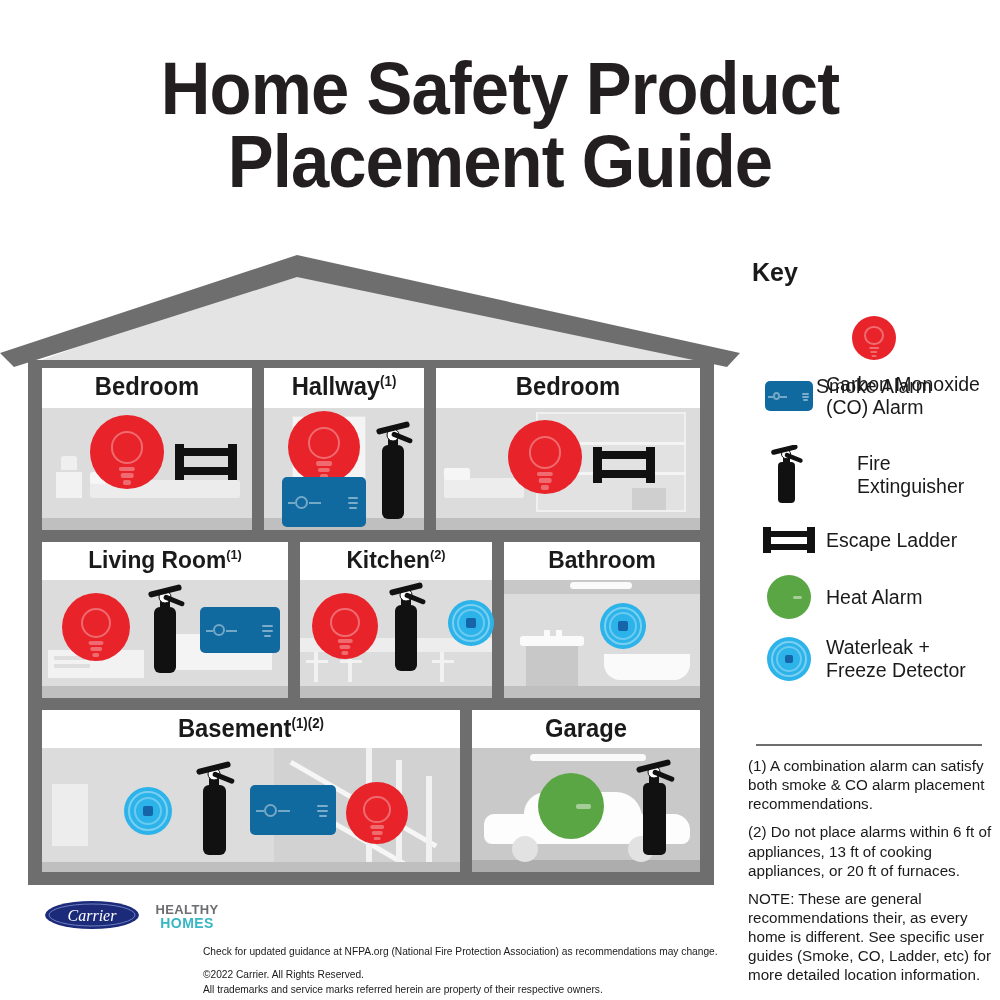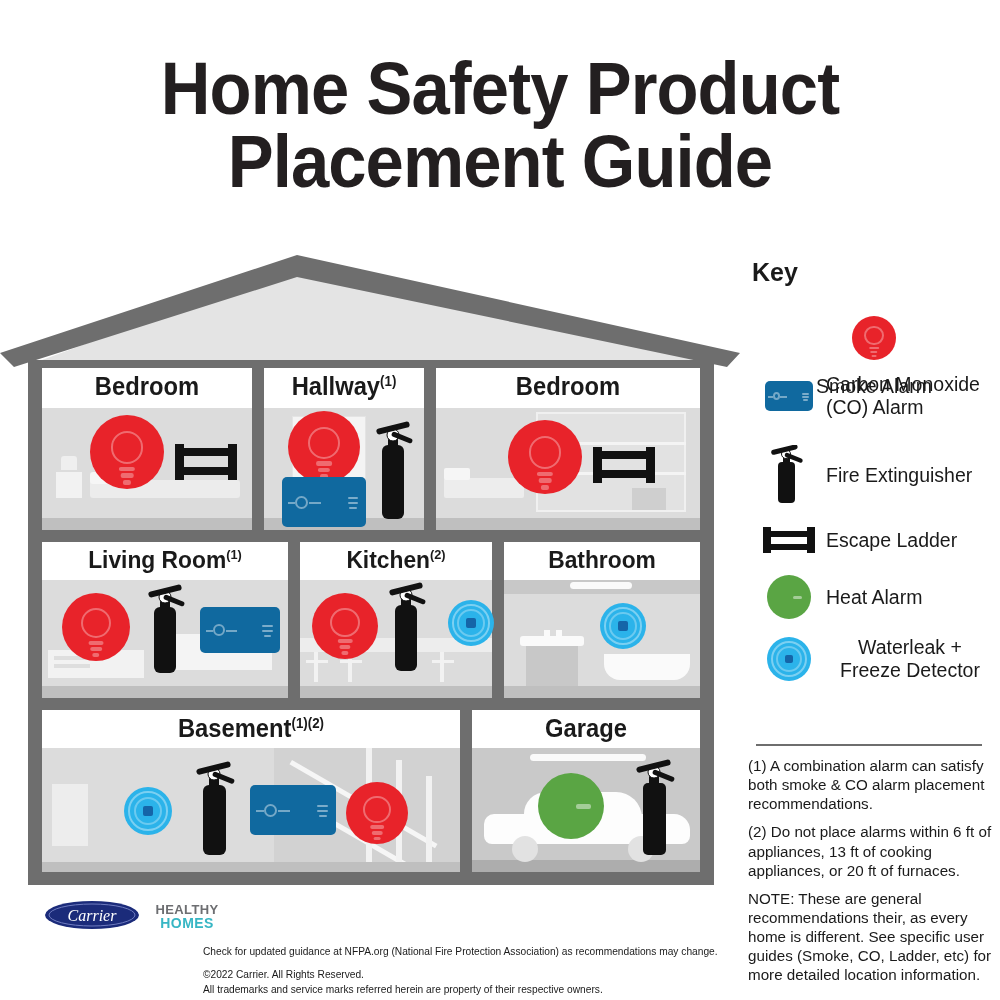--- a/index.html
+++ b/index.html
@@ -409,21 +409,21 @@
         <div class="coln a"></div>
         <div class="coln b"></div>
         <div class="cob1"></div>
         <div class="cob2"></div>
         <div class="cob3"></div>
       </div>
     </div>
     <div class="keytext" style="max-width:162px;">Carbon Monoxide (CO) Alarm</div>
   </div>
 
-  <div class="keyrow" style="height:72px;">
+  <div class="keyrow" style="height:72px;gap:31px;">
     <div class="keyicon">
       <svg width="40" height="60" viewBox="0 0 40 60">
         <rect x="9" y="17" width="17" height="41" rx="4" fill="#111"></rect>
         <rect x="14" y="9" width="7" height="9" fill="#111"></rect>
         <circle cx="17" cy="9" r="4.5" fill="#fff" stroke="#111" stroke-width="1"></circle>
         <rect x="2" y="2" width="27" height="5" rx="2.5" fill="#111" transform="rotate(-14 16 5)"></rect>
         <rect x="16" y="7" width="19" height="4.5" rx="2.2" fill="#111" transform="rotate(22 16 9)"></rect>
       </svg>
     </div>
     <div class="keytext" style="max-width:162px;">Fire Extinguisher</div>
@@ -451,21 +451,21 @@
   </div>
 
   <div class="keyrow" style="height:60px;">
     <div class="keyicon">
       <div class="water" style="position:relative; width:44px; height:44px;">
         <div class="wr1"></div>
         <div class="wr2"></div>
         <div class="wc"></div>
       </div>
     </div>
-    <div class="keytext" style="max-width:168px;text-align:center;">Waterleak + Freeze Detector</div>
+    <div class="keytext" style="max-width:168px;">Waterleak + Freeze Detector</div>
   </div>
 </div>
 
 <div id="keydiv"></div>
 
 <div id="notes">
   <p>(1) A combination alarm can satisfy both smoke &amp; CO alarm placement recommendations.</p>
   <p>(2) Do not place alarms within 6 ft of appliances, 13 ft of cooking appliances, or 20 ft of furnaces.</p>
   <p>NOTE: These are general recommendations their, as every home is different. See specific user guides (Smoke, CO, Ladder, etc) for more detailed location information.</p>
 </div>

